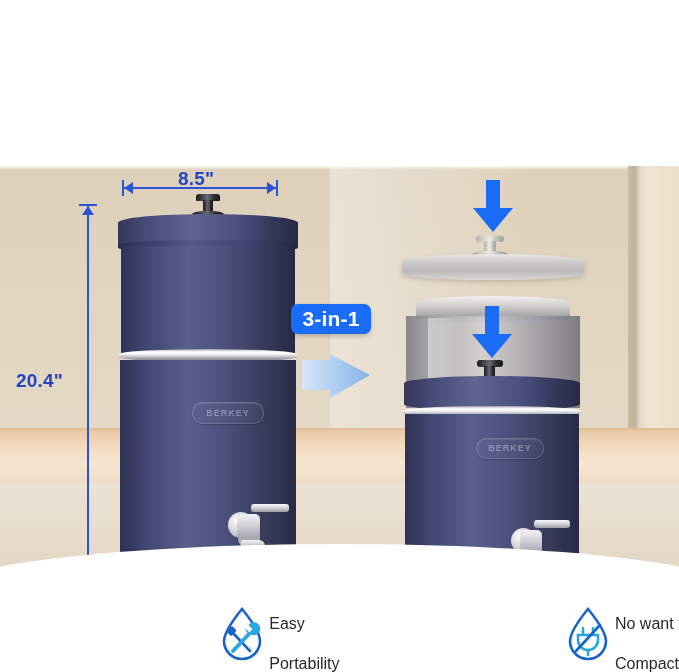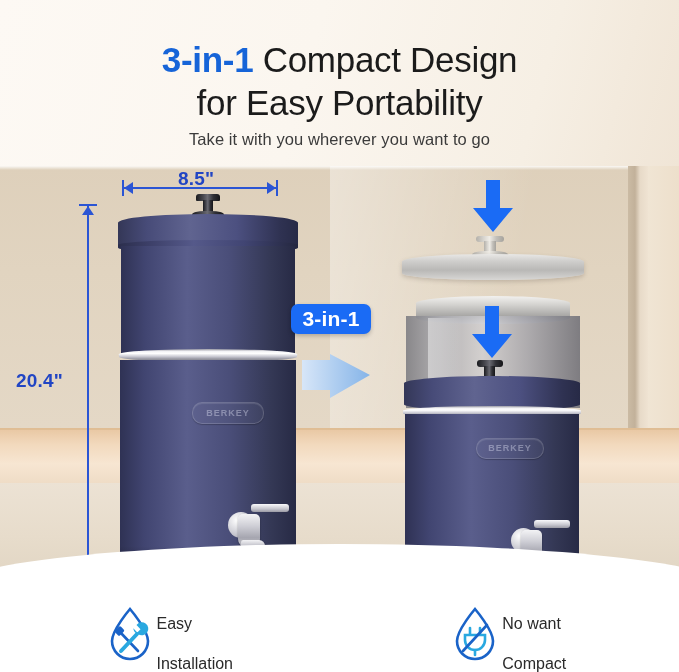--- a/index.html
+++ b/index.html
@@ -148,38 +148,31 @@
     display:flex;align-items:center;justify-content:center;
     box-shadow:0 2px 4px rgba(0,0,0,.22);
   }
 
   
   .features{
     position:absolute;left:0;top:596px;width:679px;height:76px;
     display:flex;
   }
   .feature{
-    flex:1;display:flex;align-items:center;justify-content:center;gap:4px;
+    flex:1;display:flex;align-items:center;justify-content:flex-end;gap:4px;
   }
   .feat-text{
     font-size:16px;line-height:20px;color:#2a2a2a;font-weight:300;white-space:pre-line;
   }
 </style>
 </head>
 <body>
 
 <div class="page">
 
-  <div class="header">
-    <div class="title">
-      <span class="hl">3-in-1</span><span> Compact Design</span><br>
-      <span>for Easy Portability</span>
-    </div>
-    <div class="subtitle">Take it with you wherever you want to go</div>
-  </div>
 
   <div class="scene">
 
     <div class="wall"></div>
     <div class="wall-top-line"></div>
     <div class="wall-sheen"></div>
     <div class="cab-edge"></div>
     <div class="cab-face"></div>
     <div class="wood"></div>
     <div class="wood-line"></div>
@@ -295,21 +288,21 @@
         <path d="M23 3 C23 3 5 24 5 35 A18 18 0 0 0 41 35 C41 24 23 3 23 3 Z" fill="none" stroke="#1a63c8" stroke-width="2.6"></path>
 
         <line x1="13" y1="26" x2="31" y2="45" stroke="#1a63c8" stroke-width="2.6" stroke-linecap="round"></line>
         <rect x="9" y="21" width="7" height="8" rx="1.6" transform="rotate(46 12.5 25)" fill="#1a63c8"></rect>
 
         <line x1="14" y1="45" x2="30" y2="28" stroke="#29a8e0" stroke-width="4" stroke-linecap="round"></line>
         <path d="M31 28 a6.5 6.5 0 1 0 -1.5 -9 l4 4.2 -3.2 3.2 -4 -4.2 a6.5 6.5 0 0 0 4.7 5.8 Z" fill="#29a8e0"></path>
       </svg>
       <div class="feat-text">
         <span>Easy</span><br>
-        <span>Installation</span>
+        <span>Portability</span>
       </div>
     </div>
 
     <div class="feature">
       <svg style="width:46px;height:56px;" viewBox="0 0 46 56">
         <path d="M23 3 C23 3 5 24 5 35 A18 18 0 0 0 41 35 C41 24 23 3 23 3 Z" fill="none" stroke="#1a63c8" stroke-width="2.6"></path>
 
         <line x1="18" y1="22" x2="18" y2="28" stroke="#29a8e0" stroke-width="2.6" stroke-linecap="round"></line>
         <line x1="28" y1="22" x2="28" y2="28" stroke="#29a8e0" stroke-width="2.6" stroke-linecap="round"></line>
 

